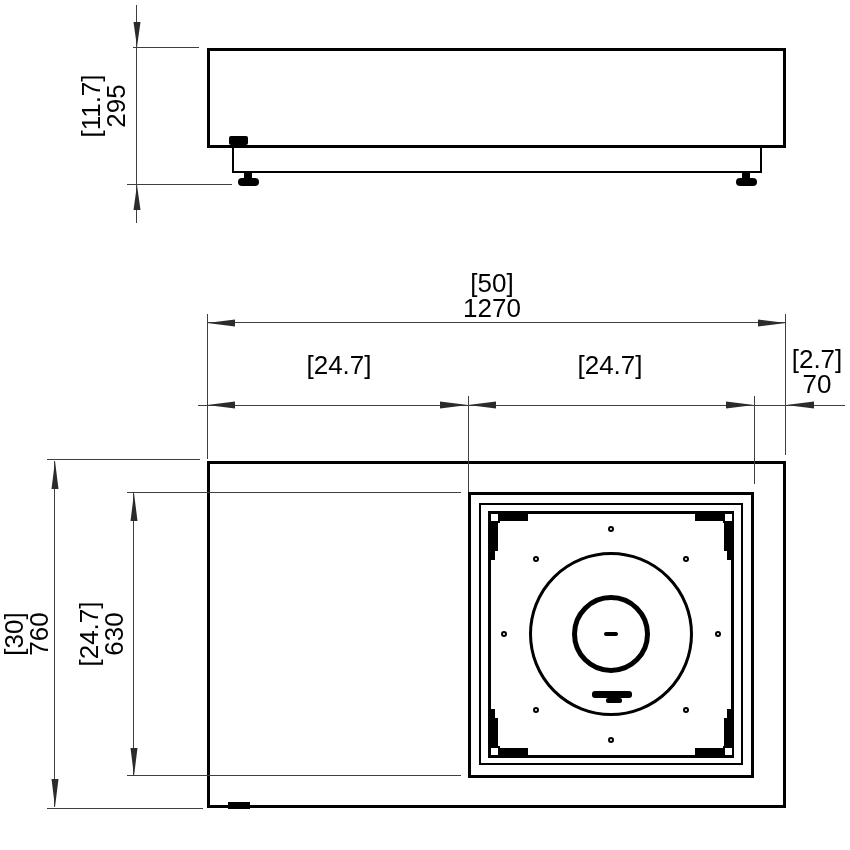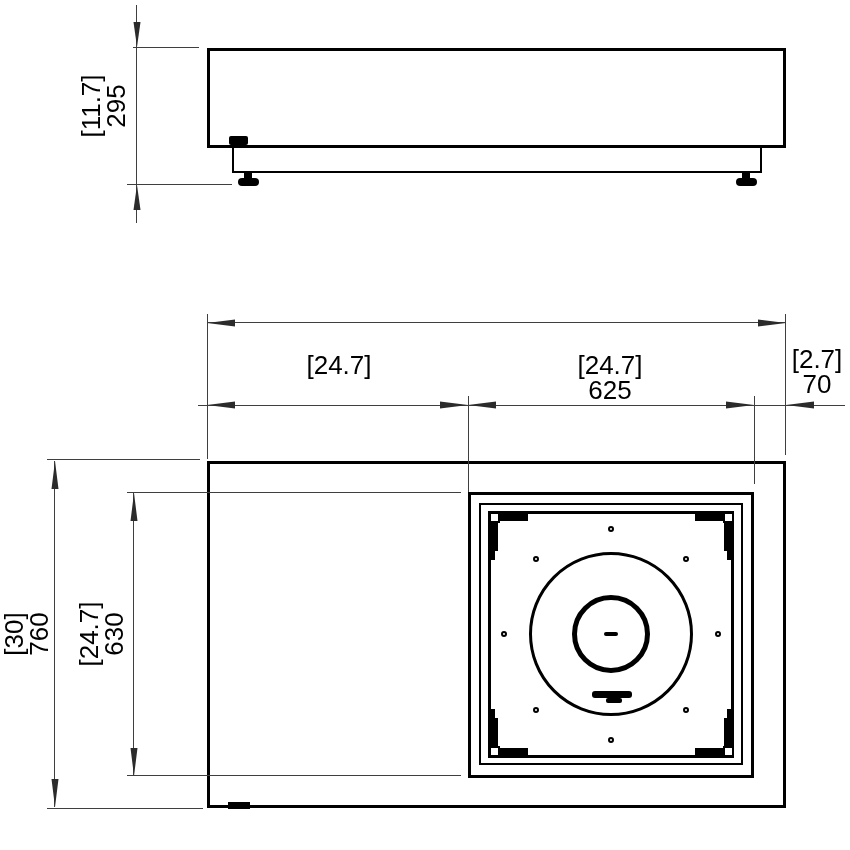--- a/index.html
+++ b/index.html
@@ -102,20 +102,24 @@
 
     <div class="hl" style="left:207px;top:322px;width:579px;"></div>
     <div class="vl" style="left:207px;top:314px;height:145px;"></div>
     <div class="vl" style="left:785px;top:314px;height:141px;"></div>
     <svg class="arw" style="left:207px;top:318px;" width="28" height="10">
       <polygon points="0,5 28,1.5 28,8.5" fill="#2b2b2b"></polygon>
       </svg>
     <svg class="arw" style="left:758px;top:318px;" width="28" height="10">
       <polygon points="28,5 0,1.5 0,8.5" fill="#2b2b2b"></polygon>
       </svg>
+    <div class="dim" style="left:392px;top:271px;width:200px;">
+      <div>[50]</div>
+      <div>1270</div>
+    </div>
 
     <div class="hl" style="left:198px;top:405px;width:647px;"></div>
     <div class="vl" style="left:468px;top:396px;height:96px;"></div>
     <div class="vl" style="left:754px;top:396px;height:88px;"></div>
     <svg class="arw" style="left:207px;top:400px;" width="28" height="10">
       <polygon points="0,5 28,1.5 28,8.5" fill="#2b2b2b"></polygon>
       </svg>
     <svg class="arw" style="left:440px;top:400px;" width="28" height="10">
       <polygon points="28,5 0,1.5 0,8.5" fill="#2b2b2b"></polygon>
       </svg>
@@ -127,21 +131,20 @@
       </svg>
     <svg class="arw" style="left:786px;top:400px;" width="28" height="10">
       <polygon points="0,5 28,1.5 28,8.5" fill="#2b2b2b"></polygon>
       </svg>
 
     <div class="dim" style="left:239px;top:353px;width:200px;">
       <div>[24.7]</div>
     </div>
     <div class="dim" style="left:510px;top:353px;width:200px;">
       <div>[24.7]</div>
-      <div>625</div>
     </div>
     <div class="dim" style="left:767px;top:347px;width:100px;">
       <div>[2.7]</div>
       <div>70</div>
     </div>
 
     <div class="vl" style="left:54px;top:461px;height:346px;"></div>
     <div class="hl" style="left:47px;top:459px;width:153px;"></div>
     <div class="hl" style="left:47px;top:808px;width:156px;"></div>
     <svg class="arw" style="left:50px;top:461px;" width="10" height="28">

